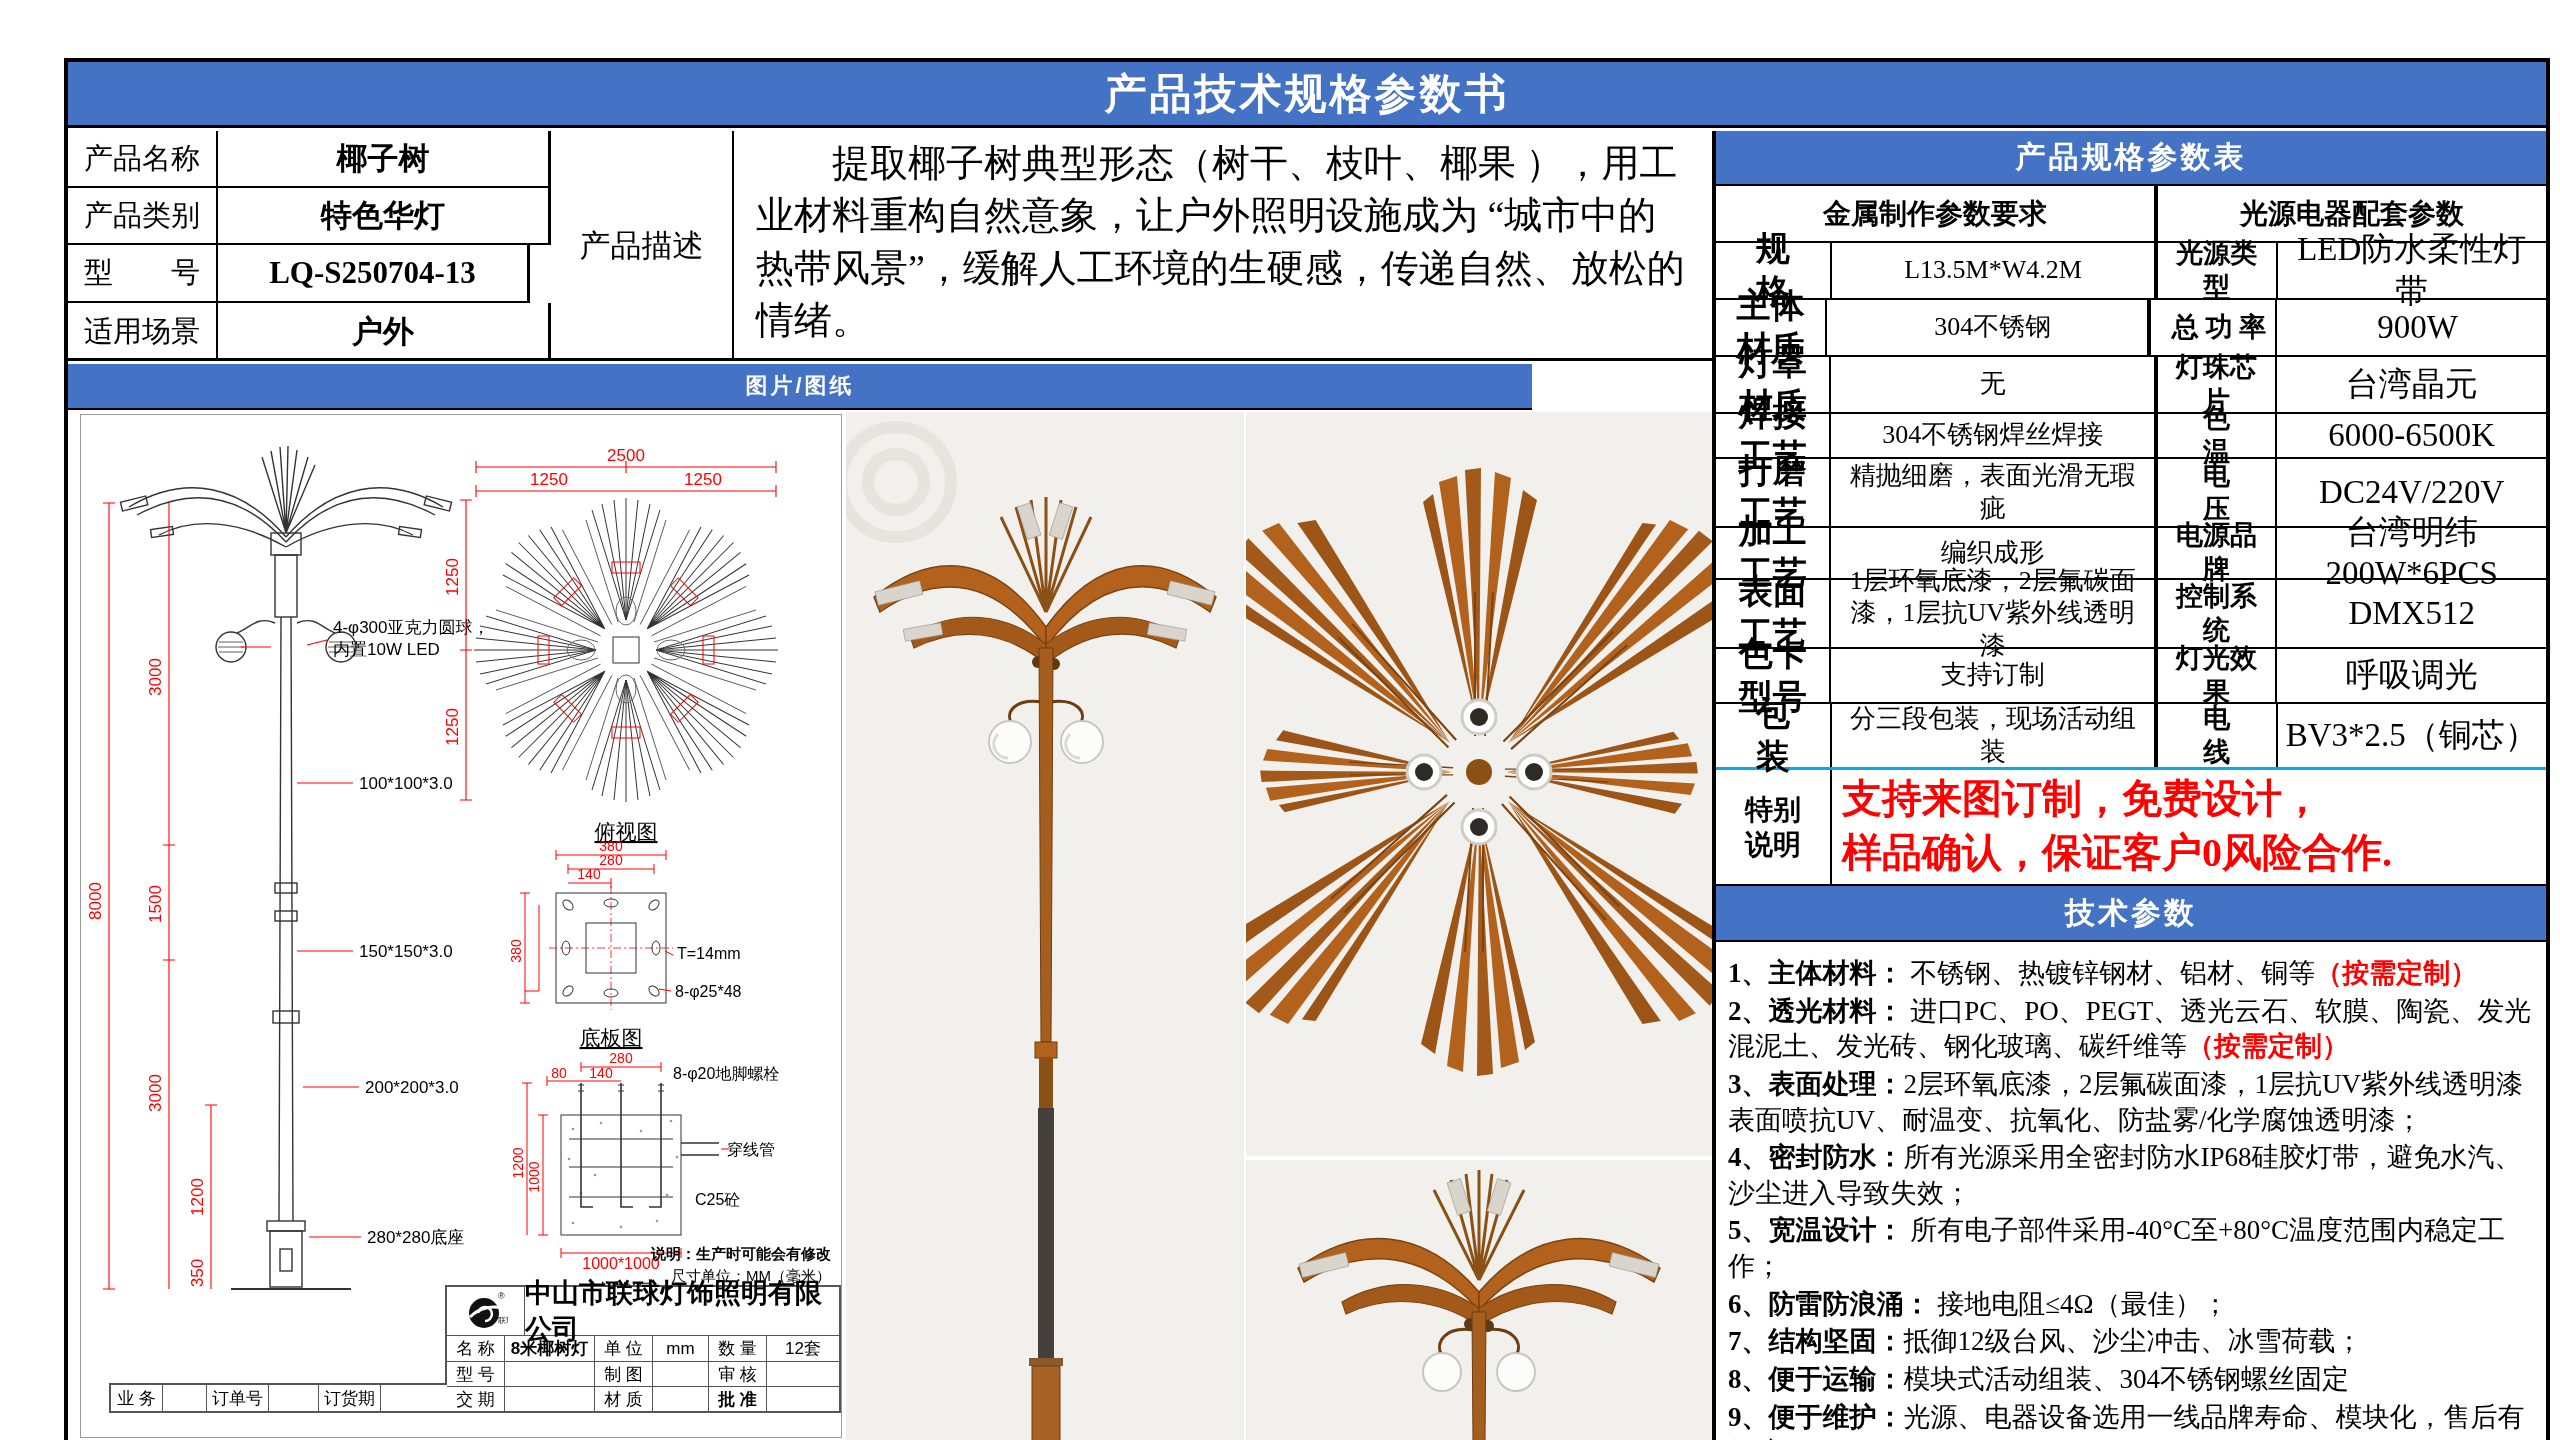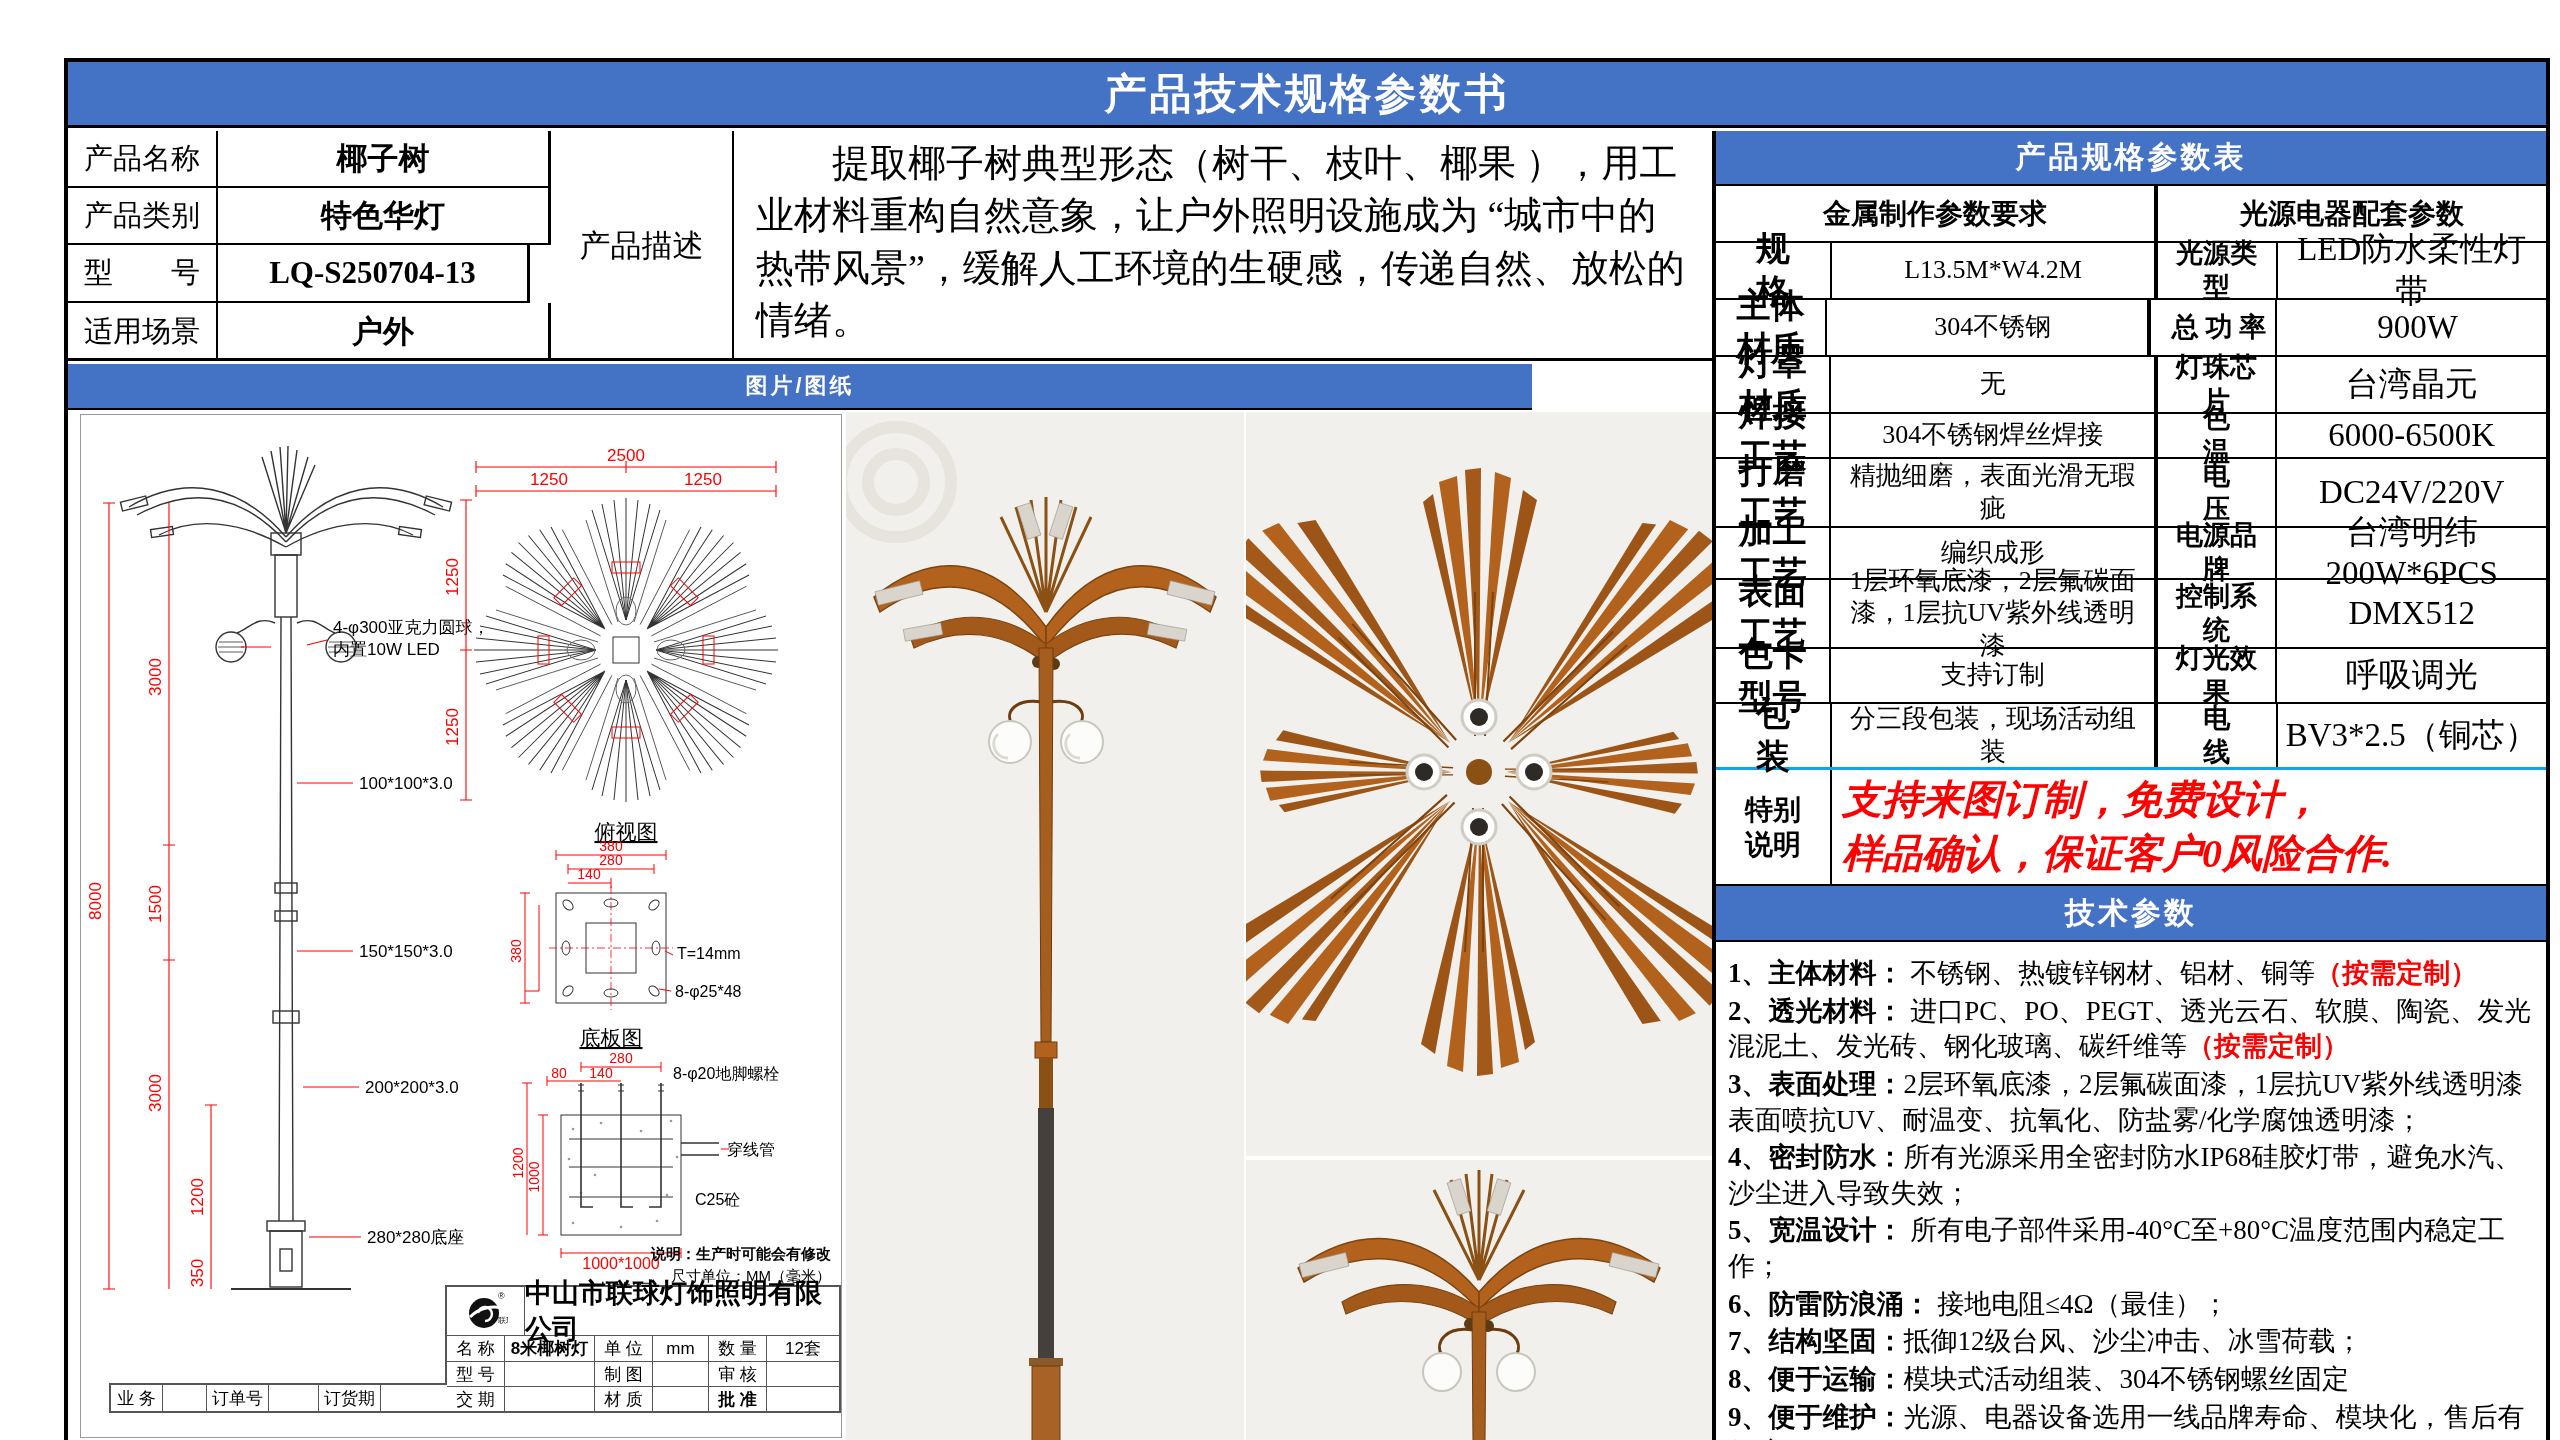--- a/index.html
+++ b/index.html
@@ -465,21 +465,21 @@
     <div class="srow" style="height:63px;border-bottom:3px solid #0ea5e9;">
       <div class="sc sl">包　　装</div>
           <div class="sc sv">分三段包装，现场活动组装</div>
       <div class="sc sl2">电　　线</div>
           <div class="sc sv2">BV3*2.5（铜芯）</div>
     </div>
 
     <div class="srow" style="height:114px;border-bottom:2px solid #000;">
       <div class="sc sl" style="white-space:pre-line;font-size:28px;">特别
 说明</div>
-      <div style="flex:1;display:flex;flex-direction:column;justify-content:center;padding:2px 4px 2px 10px;font-style:italic;">
+      <div style="flex:1;display:flex;flex-direction:column;padding:2px 4px 2px 10px;">
         <div class="red b" style="font-size:40px;line-height:1.35;">支持来图订制，免费设计，</div>
         <div class="red b" style="font-size:40px;line-height:1.35;">样品确认，保证客户0风险合作.</div>
       </div>
     </div>
 
     <div class="blue banner" style="height:54px;font-size:30px;border-bottom:2px solid #000;">技术参数</div>
     <div class="tech">
       <div class="ti"><span class="b">1、</span><span class="b">主体材料：</span><span> 不锈钢、热镀锌钢材、铝材、铜等</span><span class="red b">（按需定制）</span></div>
       <div class="ti"><span class="b">2、</span><span class="b">透光材料：</span><span> 进口PC、PO、PEGT、透光云石、软膜、陶瓷、发光混泥土、发光砖、钢化玻璃、碳纤维等</span><span class="red b">（按需定制）</span></div>
       <div class="ti"><span class="b">3、</span><span class="b">表面处理：</span><span>2层环氧底漆，2层氟碳面漆，1层抗UV紫外线透明漆表面喷抗UV、耐温变、抗氧化、防盐雾/化学腐蚀透明漆；</span><span class="red b"></span></div>

